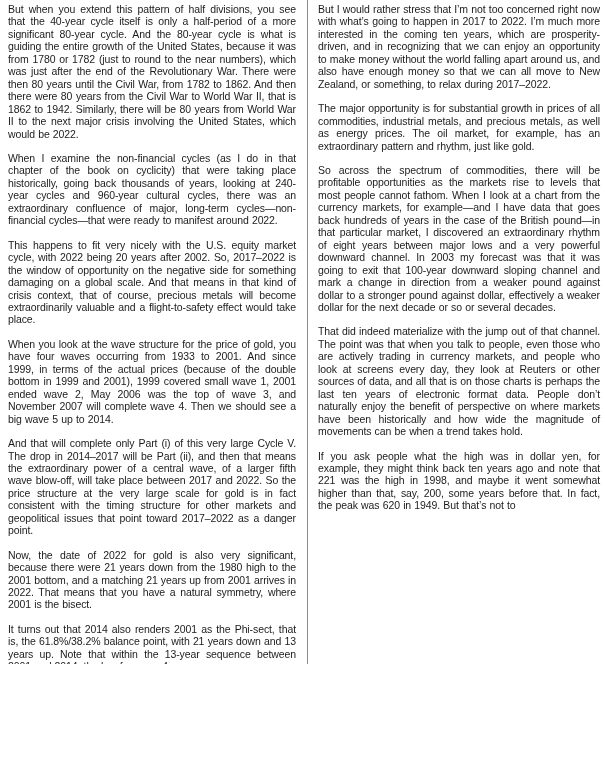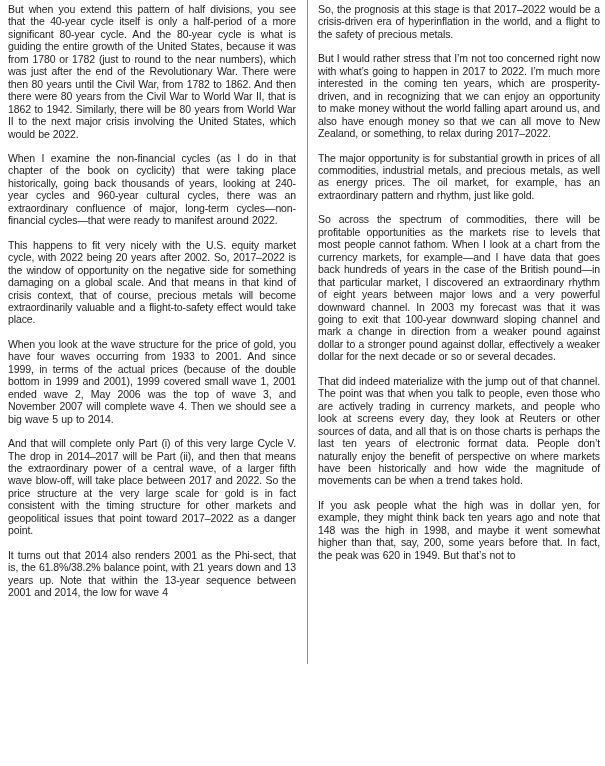--- a/index.html
+++ b/index.html
@@ -50,27 +50,27 @@
 <body>
 
 <div class="page">
 
   <div class="col col-left">
     <p>But when you extend this pattern of half divisions, you see that the 40-year cycle itself is only a half-period of a more significant 80-year cycle.  And the 80-year cycle is what is guiding the entire growth of the United States, because it was from 1780 or 1782 (just to round to the near numbers), which was just after the end of the Revolutionary War.  There were then 80 years until the Civil War, from 1782 to 1862.  And then there were 80 years from the Civil War to World War II, that is 1862 to 1942.  Similarly, there will be 80 years from World War II to the next major crisis involving the United States, which would be 2022.</p>
     <p>When I examine the non-financial cycles (as I do in that chapter of the book on cyclicity) that were taking place historically, going back thousands of years, looking at 240-year cycles and 960-year cultural cycles, there was an extraordinary confluence of major, long-term cycles—non-financial cycles—that were ready to manifest around 2022.</p>
     <p>This happens to fit very nicely with the U.S. equity market cycle, with 2022 being 20 years after 2002.  So, 2017–2022 is the window of opportunity on the negative side for something damaging on a global scale.  And that means in that kind of crisis context, that of course, precious metals will become extraordinarily valuable and a flight-to-safety effect would take place.</p>
     <p>When you look at the wave structure for the price of gold, you have four waves occurring from 1933 to 2001.  And since 1999, in terms of the actual prices (because of the double bottom in 1999 and 2001), 1999 covered small wave 1, 2001 ended wave 2, May 2006 was the top of wave 3, and November 2007 will complete wave 4.  Then we should see a big wave 5 up to 2014.</p>
     <p>And that will complete only Part (i) of this very large Cycle V.  The drop in 2014–2017 will be Part (ii), and then that means the extraordinary power of a central wave, of a larger fifth wave blow-off, will take place between 2017 and 2022.  So the price structure at the very large scale for gold is in fact consistent with the timing structure for other markets and geopolitical issues that point toward 2017–2022 as a danger point.</p>
+    <p>Now, the date of 2022 for gold is also very significant, because there were 21 years down from the 1980 high to the 2001 bottom, and a matching 21 years up from 2001 arrives in 2022.  That means that you have a natural symmetry, where 2001 is the bisect.</p>
     <p>It turns out that 2014 also renders 2001 as the Phi-sect, that is, the 61.8%/38.2% balance point, with 21 years down and 13 years up.  Note that within the 13-year sequence between 2001 and 2014, the low for wave 4</p>
   </div>
 
   <div class="divider"></div>
 
   <div class="col col-right">
-    <p>So, the prognosis at this stage is that 2017–2022 would be a crisis-driven era of hyperinflation in the world, and a flight to the safety of precious metals.</p>
     <p>But I would rather stress that I’m not too concerned right now with what’s going to happen in 2017 to 2022.  I’m much more interested in the coming ten years, which are prosperity-driven, and in recognizing that we can enjoy an opportunity to make money without the world falling apart around us, and also have enough money so that we can all move to New Zealand, or something, to relax during 2017–2022.</p>
     <p>The major opportunity is for substantial growth in prices of all commodities, industrial metals, and precious metals, as well as energy prices.  The oil market, for example, has an extraordinary pattern and rhythm, just like gold.</p>
     <p>So across the spectrum of commodities, there will be profitable opportunities as the markets rise to levels that most people cannot fathom.  When I look at a chart from the currency markets, for example—and I have data that goes back hundreds of years in the case of the British pound—in that particular market, I discovered an extraordinary rhythm of eight years between major lows and a very powerful downward channel.  In 2003 my forecast was that it was going to exit that 100-year downward sloping channel and mark a change in direction from a weaker pound against dollar to a stronger pound against dollar, effectively a weaker dollar for the next decade or so or several decades.</p>
     <p>That did indeed materialize with the jump out of that channel.  The point was that when you talk to people, even those who are actively trading in currency markets, and people who look at screens every day, they look at Reuters or other sources of data, and all that is on those charts is perhaps the last ten years of electronic format data.  People don’t naturally enjoy the benefit of perspective on where markets have been historically and how wide the magnitude of movements can be when a trend takes hold.</p>
-    <p>If you ask people what the high was in dollar yen, for example, they might think back ten years ago and note that 148 was the high in 1998, and maybe it went somewhat higher than that, say, 200, some years before that.  In fact, the peak was 620 in 1949.  But that’s not to</p>
+    <p>If you ask people what the high was in dollar yen, for example, they might think back ten years ago and note that 221 was the high in 1998, and maybe it went somewhat higher than that, say, 200, some years before that.  In fact, the peak was 620 in 1949.  But that’s not to</p>
   </div>
 
 </div>
 
 </body></html>

